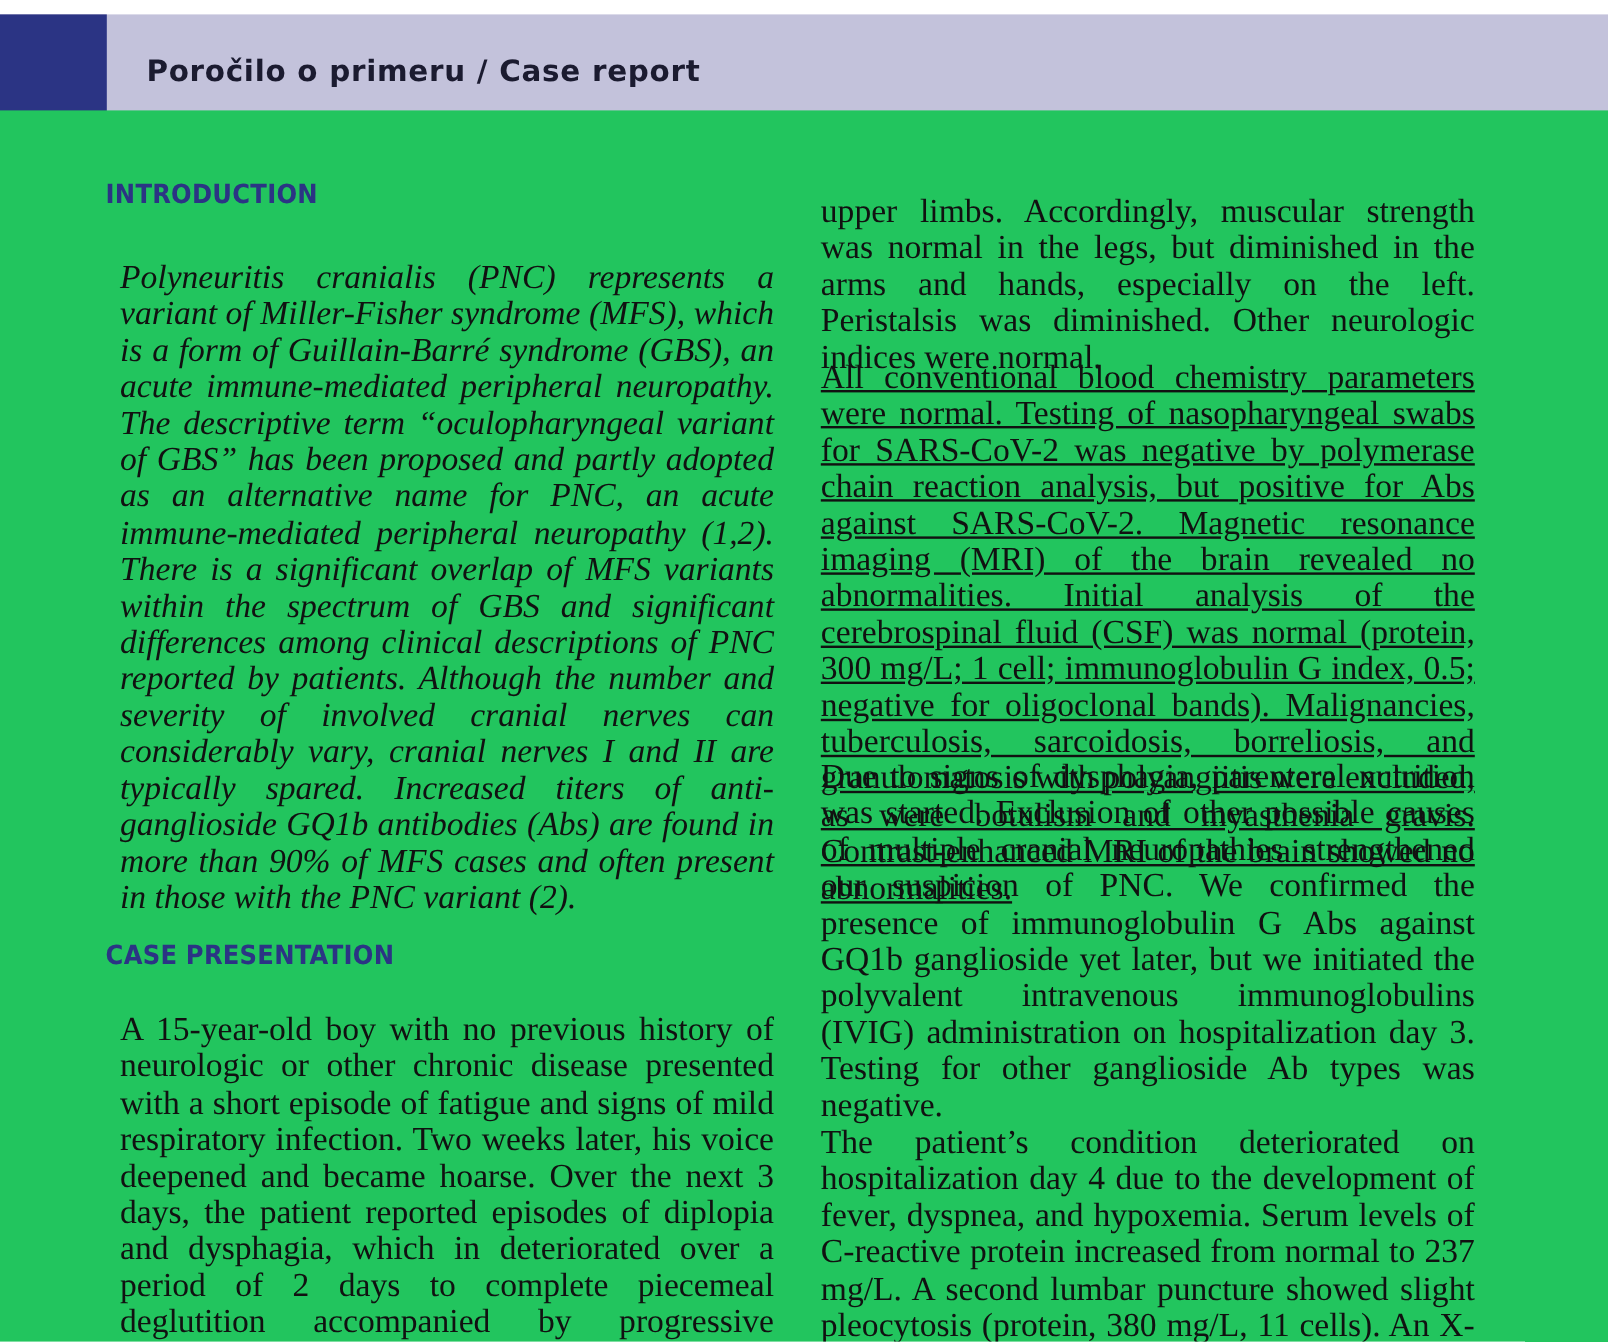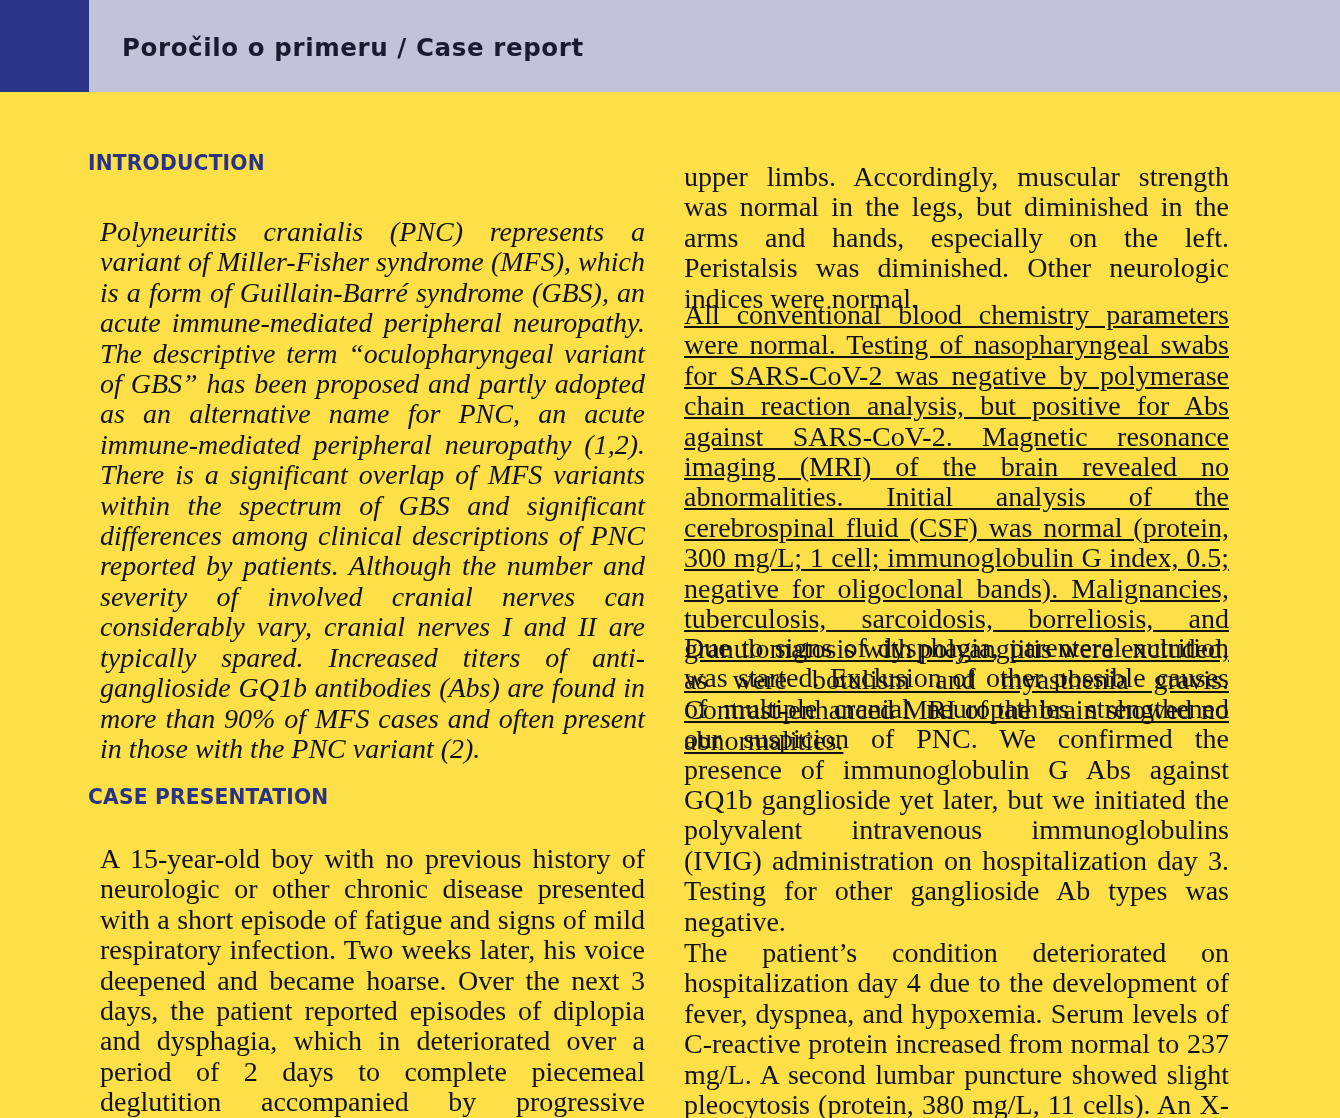--- a/index.html
+++ b/index.html
@@ -11,21 +11,21 @@
     height: 1118px;
     background: #ffffff;
     font-family: "Liberation Serif", serif;
     overflow: hidden;
     position: relative;
   }
 
   
   .header {
     position: absolute;
-    top: 0;
+    top: 12px;
     left: 0;
     width: 1340px;
     height: 74px;
   }
   .header-bg {
     position: absolute;
     left: 0;
     top: 0;
     width: 1340px;
     height: 92px;
@@ -52,21 +52,21 @@
     transform: translateY(-50%);
   }
 
   
   .page {
     position: absolute;
     top: 92px;
     left: 0;
     width: 1340px;
     height: 1026px;
-    background: #fde047;
+    background: #22c55e;
   }
 
   .col {
     position: absolute;
     top: 0;
     width: 545px;
   }
   .col-left  { left: 88px; }
   .col-right { left: 672px; }
 

